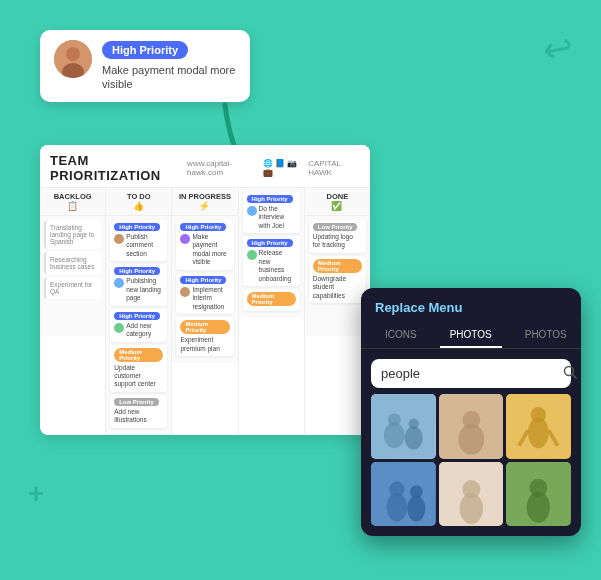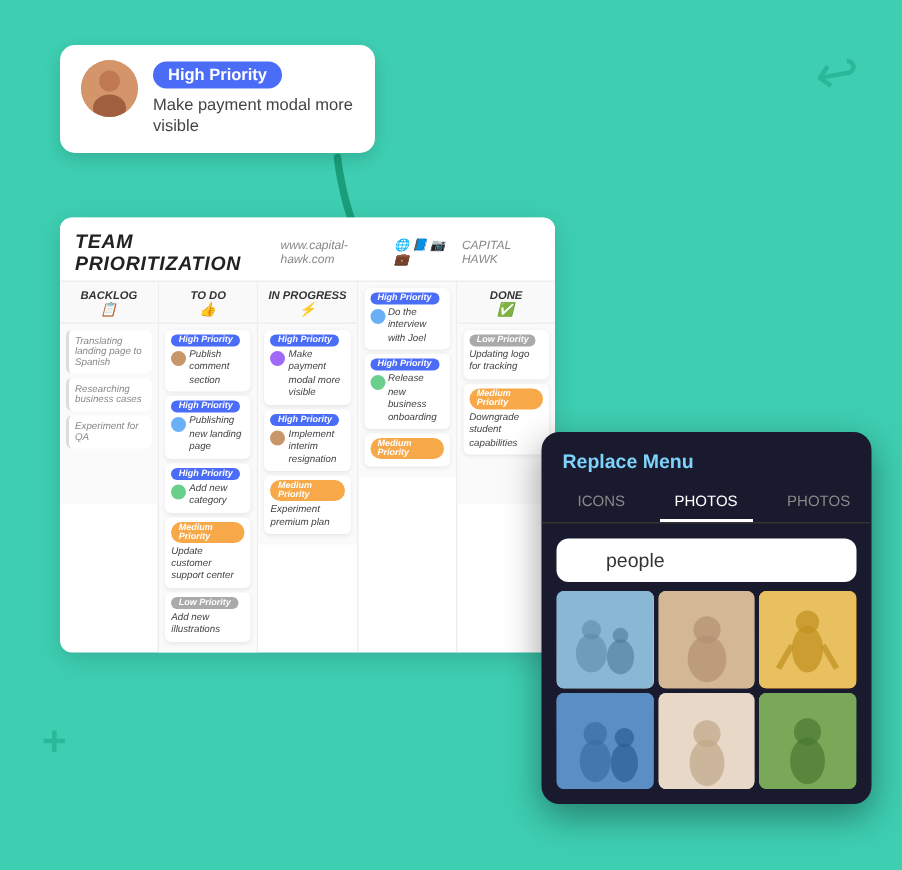--- a/index.html
+++ b/index.html
@@ -99,21 +99,20 @@
     
     .board-container {
       position: absolute;
       top: 145px;
       left: 40px;
       width: 330px;
       background: white;
       border-radius: 8px;
       box-shadow: 0 4px 16px rgba(0,0,0,0.15);
       overflow: hidden;
-      font-style: italic;
     }
     .board-title-bar {
       background: white;
       padding: 8px 10px 4px;
       border-bottom: 1px solid #eee;
       display: flex;
       align-items: center;
       justify-content: space-between;
     }
     .board-title {
@@ -251,21 +250,20 @@
       padding: 6px 10px;
       gap: 6px;
     }
     .replace-search-input {
       flex: 1;
       border: none;
       outline: none;
       font-size: 13px;
       color: #333;
       background: transparent;
-      margin-left: 23px;
     }
     .search-icon-svg {
       color: #555;
       font-size: 14px;
     }
     .photo-grid {
       display: grid;
       grid-template-columns: 1fr 1fr 1fr;
       gap: 3px;
       padding: 0 10px 10px;

